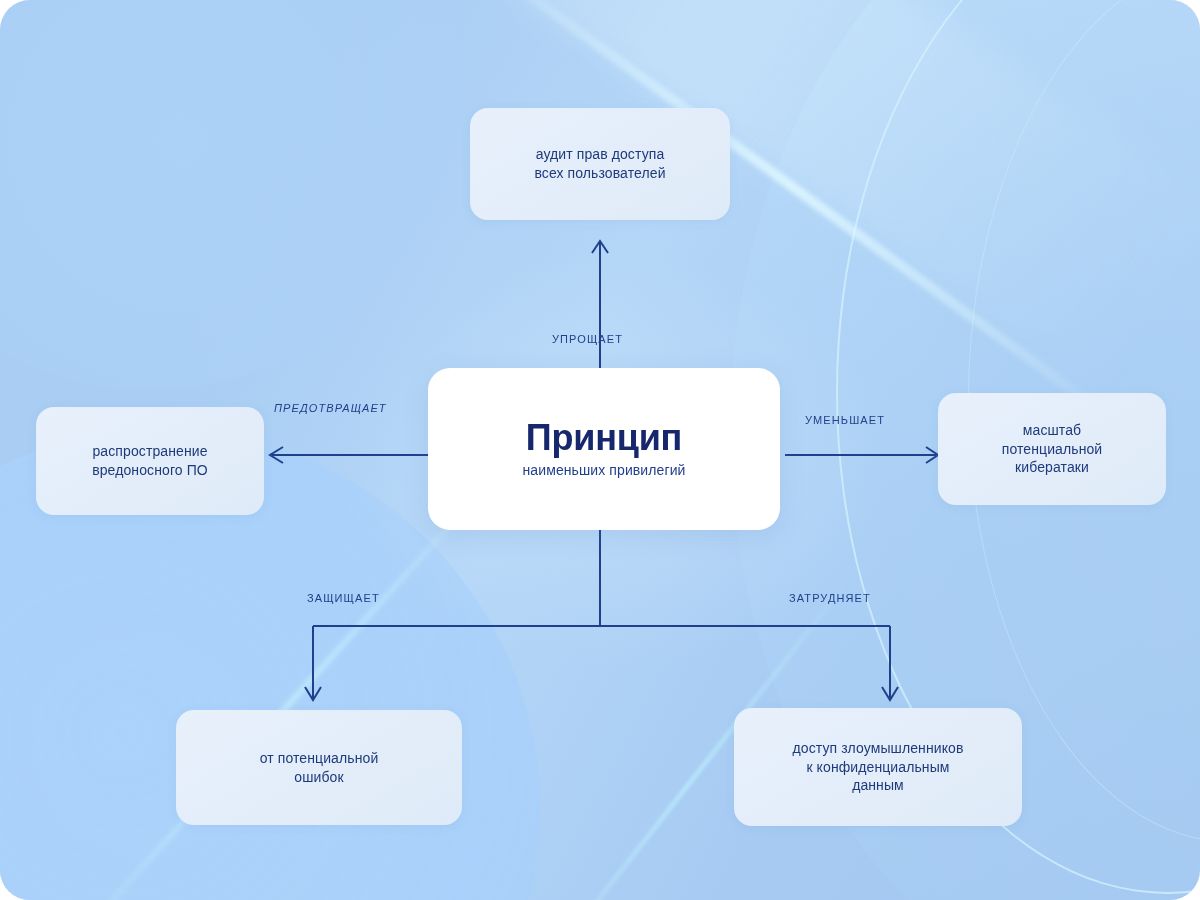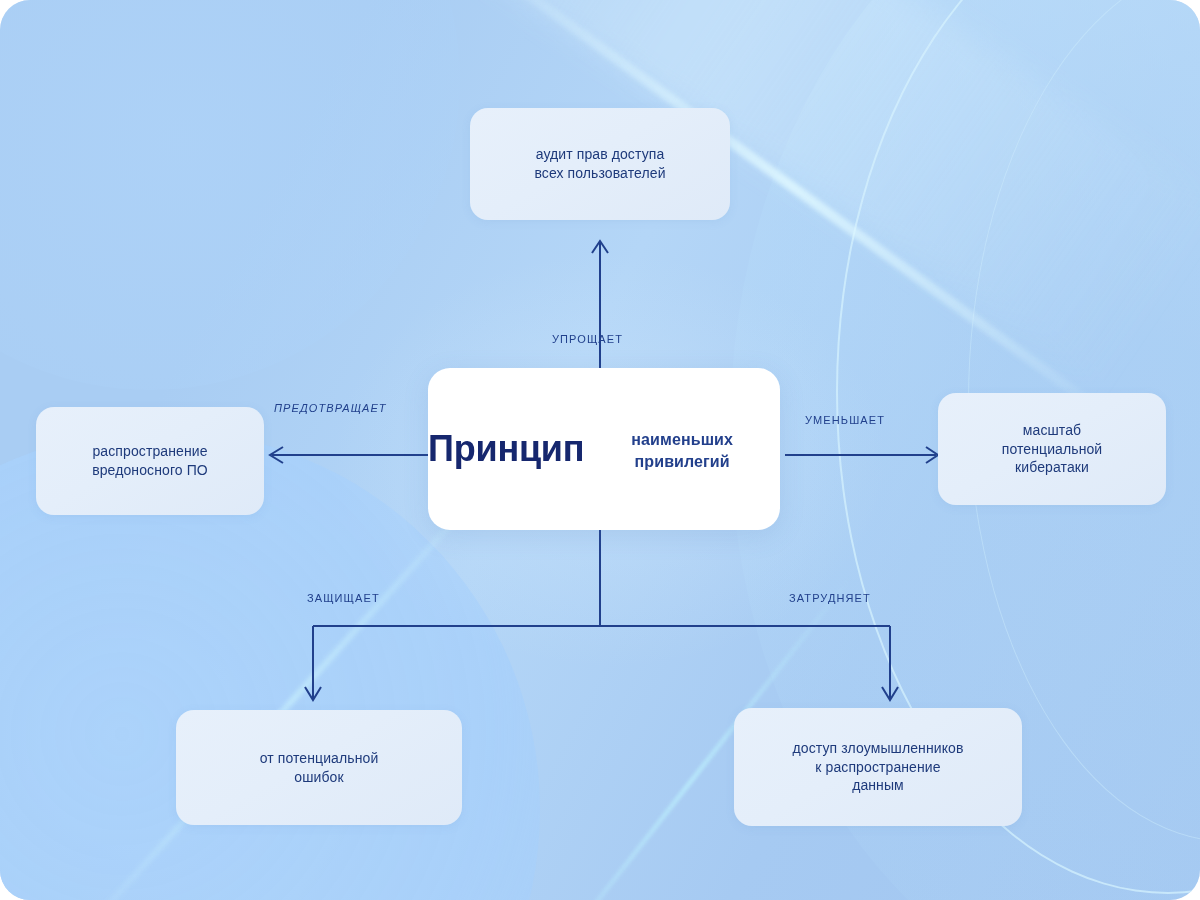--- a/index.html
+++ b/index.html
@@ -132,36 +132,35 @@
   }
   .node-secondary {
     background: linear-gradient(150deg, #e7f0fb 0%, #e4eefa 45%, #dfeaf8 100%);
     font-size: 14px;
     letter-spacing: 0.1px;
     box-shadow: 0 2px 10px rgba(90,140,200,0.10);
   }
   .node-center {
     background: #ffffff;
     border-radius: 22px;
-    flex-direction: row;
+    flex-direction: column;
     box-shadow: 0 6px 26px rgba(80,125,190,0.16);
   }
   .center-title {
     font-size: 36px;
     font-weight: bold;
     color: #16276e;
     letter-spacing: -0.2px;
     line-height: 1.1;
   }
   .center-sub {
-    font-size: 16px;
+    font-size: 14px;
     color: #23408c;
     margin-top: 4px;
     letter-spacing: 0.1px;
-    font-weight: bold;
   }
 
   #node-audit   { left: 470px; top: 108px;  width: 260px; height: 112px; }
   #node-malware { left: 36px;  top: 399px;  width: 228px; height: 108px; margin-top: 8px; }
   #node-scale   { left: 938px; top: 393px;  width: 228px; height: 112px; }
   #node-human   { left: 176px; top: 710px;  width: 286px; height: 115px; }
   #node-access  { left: 734px; top: 708px;  width: 288px; height: 118px; }
   #node-center  { left: 428px; top: 368px;  width: 352px; height: 162px; }
 
   
@@ -255,21 +254,21 @@
   <div class="node node-secondary" id="node-human">
     <div>
       <div>от потенциальной</div>
       <div>ошибок</div>
     </div>
   </div>
 
   <div class="node node-secondary" id="node-access">
     <div>
       <div>доступ злоумышленников</div>
-      <div>к распространение</div>
+      <div>к конфиденциальным</div>
       <div>данным</div>
     </div>
   </div>
 
   <div class="node node-center" id="node-center">
     <div class="center-title">Принцип</div>
     <div class="center-sub">наименьших привилегий</div>
   </div>
 
 </div>

